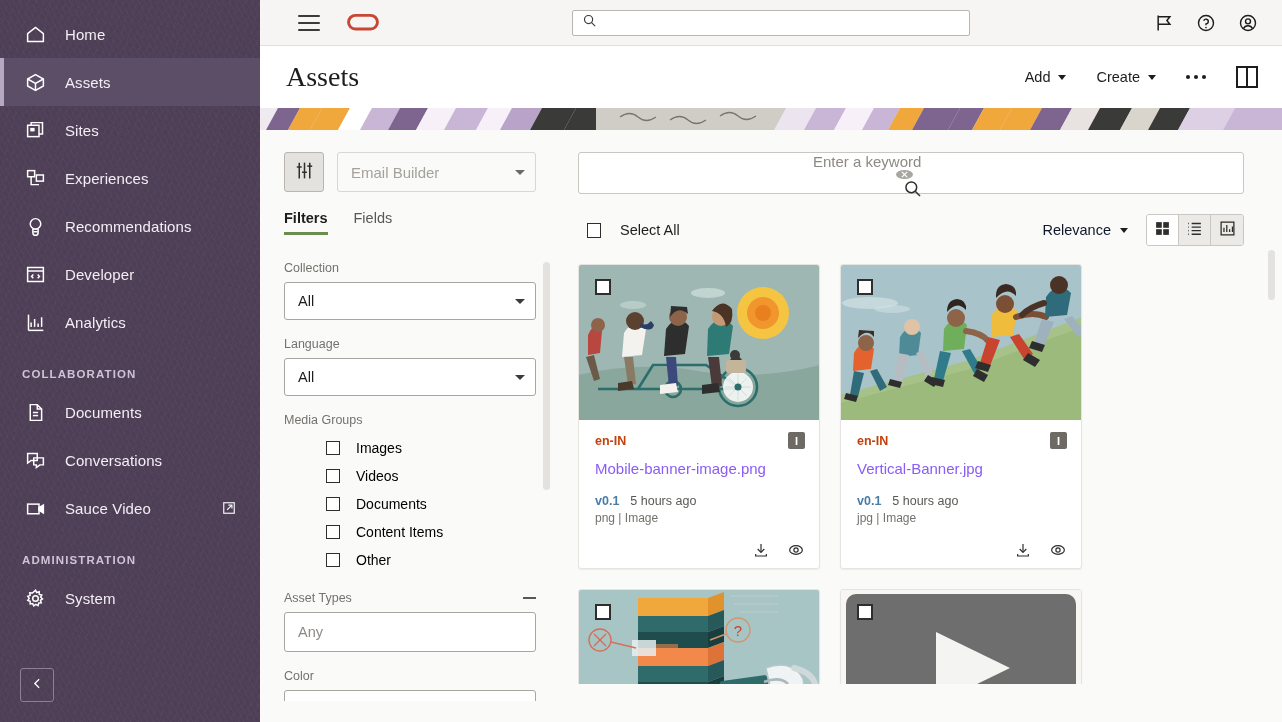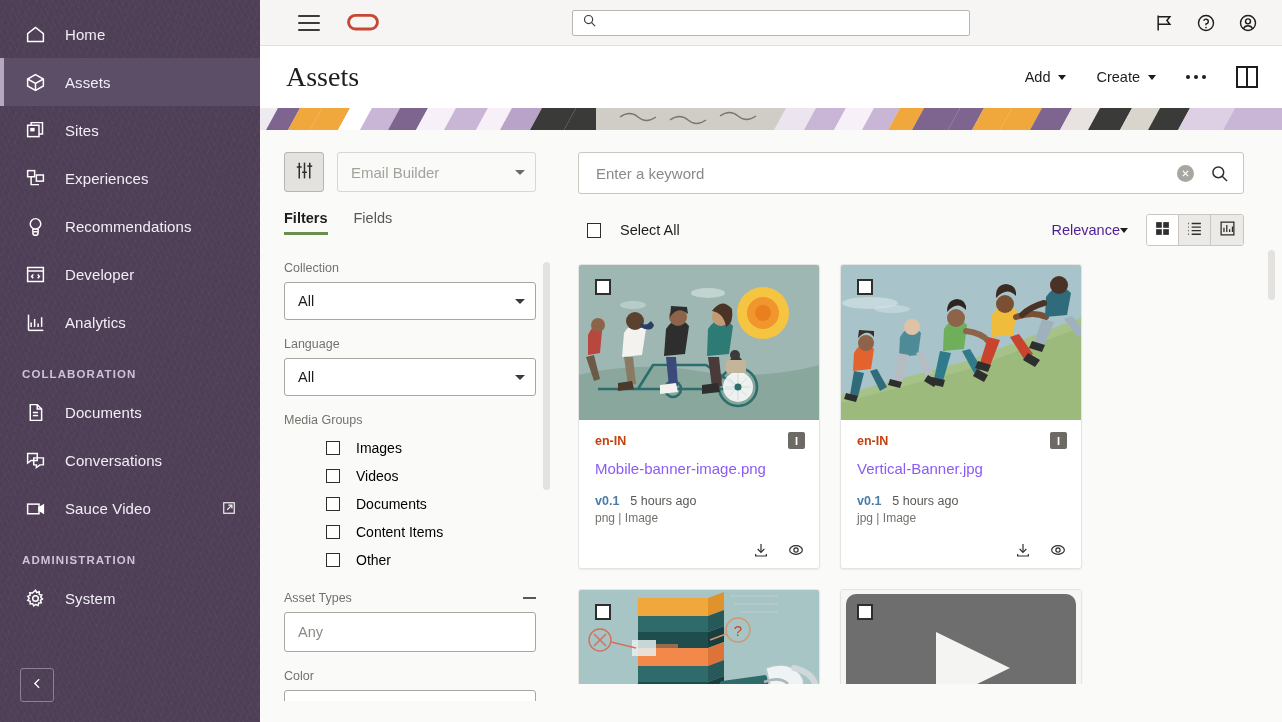--- a/index.html
+++ b/index.html
@@ -147,38 +147,38 @@
   .ftext input::placeholder { color: #8d8a85; }
   .panel-scrollbar {
     position: absolute; right: 10px; top: 132px; width: 7px; height: 228px;
     background: #e4e2de; border-radius: 4px;
   }
 
   
   .results { flex: 1; min-width: 0; padding: 22px 18px 0 18px; position: relative; overflow: hidden; }
   .keyword-bar {
     height: 42px; border: 1px solid #cac7c2; border-radius: 3px; background: #fff;
-    display: flex; align-items: center; padding: 0 14px 0 17px; margin-right: 20px;
+    display: flex; align-items: center; padding: 0 14px 0 17px; margin-right: 20px; flex-direction: column;
   }
   .keyword-bar input { flex: 1; border: none; outline: none; font-size: 15px; font-family: inherit; background: transparent; color:#1d1d1b; }
   .keyword-bar input::placeholder { color: #8d8a85; }
   .clear-x {
     width: 17px; height: 17px; border-radius: 50%; background: #a9a6a1;
     display: flex; align-items: center; justify-content: center; cursor: pointer; margin-right: 16px;
   }
   .clear-x svg { width: 9px; height: 9px; }
   .search-go { cursor: pointer; display:flex; }
   .search-go svg { width: 19px; height: 19px; }
 
   .results-toolbar { display: flex; align-items: center; margin-top: 20px; margin-right: 20px; }
   .select-all { display: flex; align-items: center; gap: 19px; cursor: pointer; margin-left: 9px; }
   .select-all .cbox { width: 15px; height: 15px; }
   .select-all span { font-size: 14.5px; color: #1d1d1b; }
   .toolbar-right { margin-left: auto; display: flex; align-items: center; gap: 18px; }
-  .relevance { display: flex; align-items: center; gap: 0; font-size: 14.5px; color: #4c1d95; cursor: pointer; }
+  .relevance { display: flex; align-items: center; gap: 9px; font-size: 14.5px; color: #0f172a; cursor: pointer; }
   .viewtoggle { display: flex; border: 1px solid #cac7c2; border-radius: 3px; overflow: hidden; }
   .vbtn { width: 32px; height: 30px; display: flex; align-items: center; justify-content: center; background: #eceae6; cursor: pointer; border-right: 1px solid #cac7c2; }
   .vbtn:last-child { border-right: none; }
   .vbtn.active { background: #fff; }
   .vbtn svg { width: 17px; height: 17px; }
 
   .cards {
     margin-top: 18px; display: flex; flex-wrap: wrap; gap: 20px;
     height: 420px; overflow: hidden; padding-right: 22px;
   }

